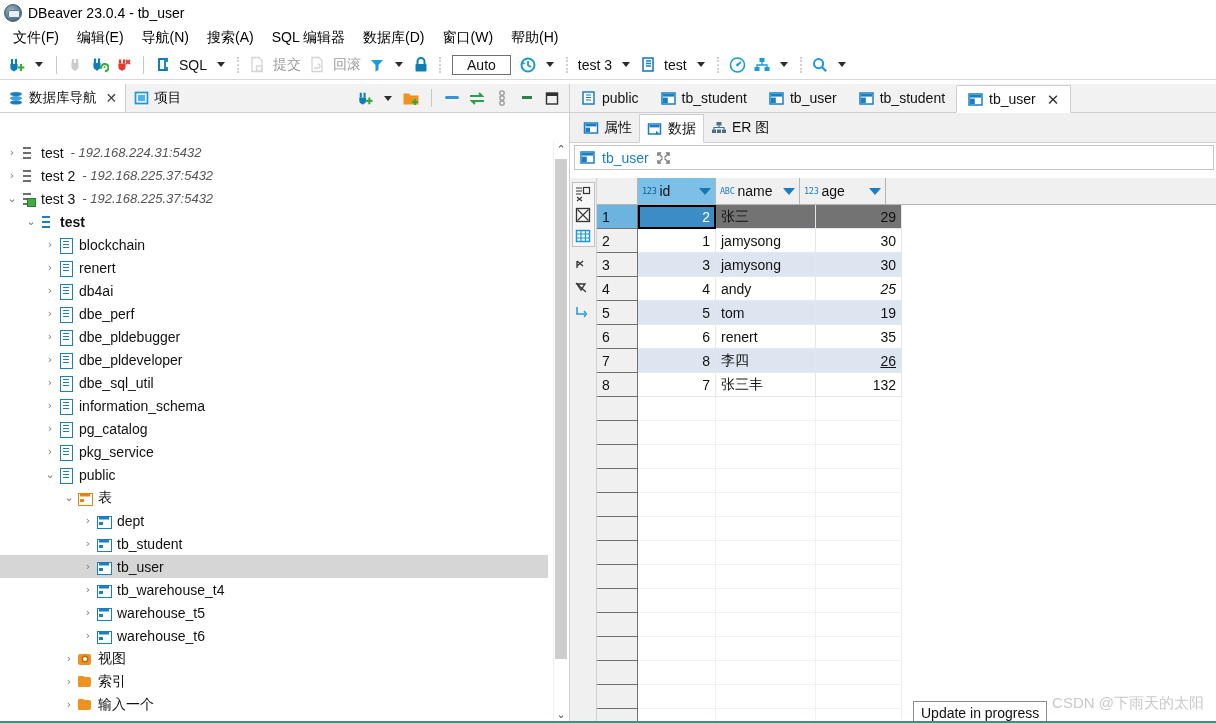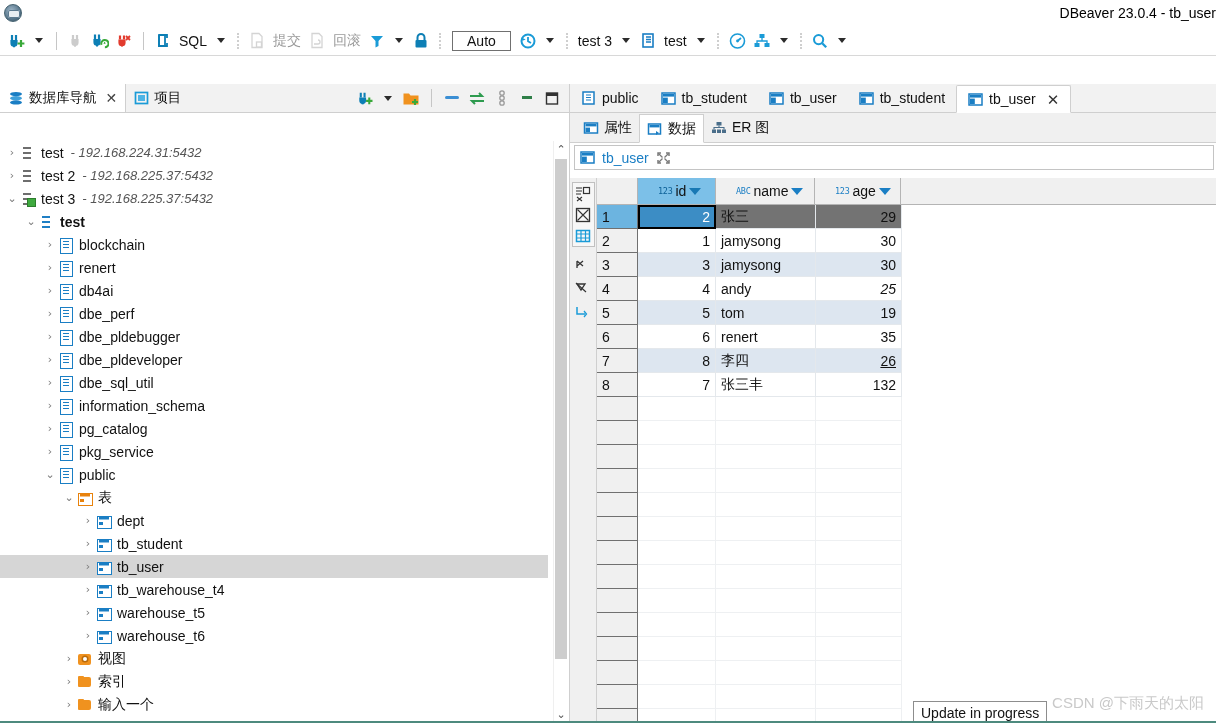--- a/index.html
+++ b/index.html
@@ -9,21 +9,21 @@
     font-size: 13px;
     background: #ffffff;
     overflow: hidden;
     -webkit-font-smoothing: antialiased;
   }
   #app { position: relative; width: 1216px; height: 723px; background:#fff; }
 
   
   .titlebar {
     height: 26px; display:flex; align-items:center; gap:6px;
-    padding-left: 4px; background:#fff;justify-content:space-between;
+    padding-left: 4px; background:#fff;
   }
   .app-icon {
     width:18px; height:18px; border-radius:50%;
     background: radial-gradient(circle at 40% 35%, #9fb7c8 0%, #5d7b90 55%, #33505f 100%);
     border:1px solid #44616f; position:relative; flex:none;
   }
   .app-icon::after{
     content:""; position:absolute; left:3px; top:5px; width:12px; height:8px;
     background:#e8eef2; border-radius:2px;
     box-shadow: inset 0 0 0 1px #5d7b90;
@@ -163,21 +163,21 @@
   .vtoolbar { width:27px; background:#f0f0f0; border-right:1px solid #cfcfcf;
               display:flex; flex-direction:column; align-items:center; padding-top:4px; gap:0;}
   .vt-group { border:1px solid #c0c0c0; background:#f7f7f7; display:flex; flex-direction:column;
               align-items:center; width:23px; }
   .vt-btn { width:21px; height:21px; display:flex; align-items:center; justify-content:center;}
   .vt-loose { margin-top:10px; display:flex; flex-direction:column; align-items:center; gap:2px;}
 
   .grid { flex:1; position:relative; overflow:hidden; }
   .ghead { height:27px; display:flex; background:#f0f0f0; border-bottom:1px solid #b4b4b4;}
   .gh-rownum { width:41px; background:#f0f0f0; border-right:1px solid #b4b4b4; }
-  .gh-cell { display:flex; align-items:center; gap:3px; padding:0 20px;
+  .gh-cell { display:flex; align-items:center; gap:3px; padding:0 4px;
              border-right:1px solid #b4b4b4; background:#f0f0f0; font-size:14px; color:#111;}
   .gh-cell.selcol { background:#7cc0e8; }
   .gh-type { font-size:8.5px; color:#1a7ec4; font-family:"DejaVu Sans Mono",monospace;
              letter-spacing:-.3px; line-height:1;}
   .gh-dd { margin-left:auto; width:0;height:0;border-left:6px solid transparent;
            border-right:6px solid transparent;border-top:7px solid #1a7ec4;}
   .gh-cell.selcol .gh-dd { border-top-color:#1878b4;}
   .gh-cell.selcol .gh-type { color:#0b5f96; }
 
   .grow { height:24px; display:flex; }
@@ -210,20 +210,30 @@
 </head>
 <body>
 
 <div id="app">
 
   <div class="titlebar">
     <div class="app-icon"></div>
     <div class="title-text">DBeaver 23.0.4 - tb_user</div>
   </div>
 
+  <div class="menubar">
+    <div class="menu-item">文件(F)</div>
+    <div class="menu-item">编辑(E)</div>
+    <div class="menu-item">导航(N)</div>
+    <div class="menu-item">搜索(A)</div>
+    <div class="menu-item">SQL 编辑器</div>
+    <div class="menu-item">数据库(D)</div>
+    <div class="menu-item">窗口(W)</div>
+    <div class="menu-item">帮助(H)</div>
+  </div>
 
   <div class="toolbar">
     <div class="tb-btn">
       <svg width="18" height="18" viewBox="0 0 18 18">
         <path d="M4 3 L4 8 M8 3 L8 8" stroke="#0d7fb5" stroke-width="2.2" fill="none"></path>
         <path d="M2.4 8 h7.2 v3.2 a3.6 3.6 0 0 1 -7.2 0 z" fill="#0d7fb5"></path>
         <path d="M6 12.2 v3" stroke="#0d7fb5" stroke-width="2" fill="none"></path>
         <path d="M13 8 v7 M9.6 11.5 h6.8" stroke="#3aa93a" stroke-width="2.2" fill="none"></path>
       </svg>
     </div>
@@ -727,21 +737,21 @@
         </div>
 
         <div class="grid">
           <div class="ghead" id="ghead-host">
               <div class="gh-rownum"></div>
               <div class="gh-cell selcol" style="width: 78px;">
                 <span class="gh-type">123</span>
                 <span>id</span>
                 <span class="gh-dd"></span>
               </div>
-              <div class="gh-cell" style="width: 99px;">
+              <div class="gh-cell" style="width: 84px;">
                 <span class="gh-type">ABC</span>
                 <span>name</span>
                 <span class="gh-dd"></span>
               </div>
               <div class="gh-cell" style="width: 86px;">
                 <span class="gh-type">123</span>
                 <span>age</span>
                 <span class="gh-dd"></span>
               </div>
             </div>

